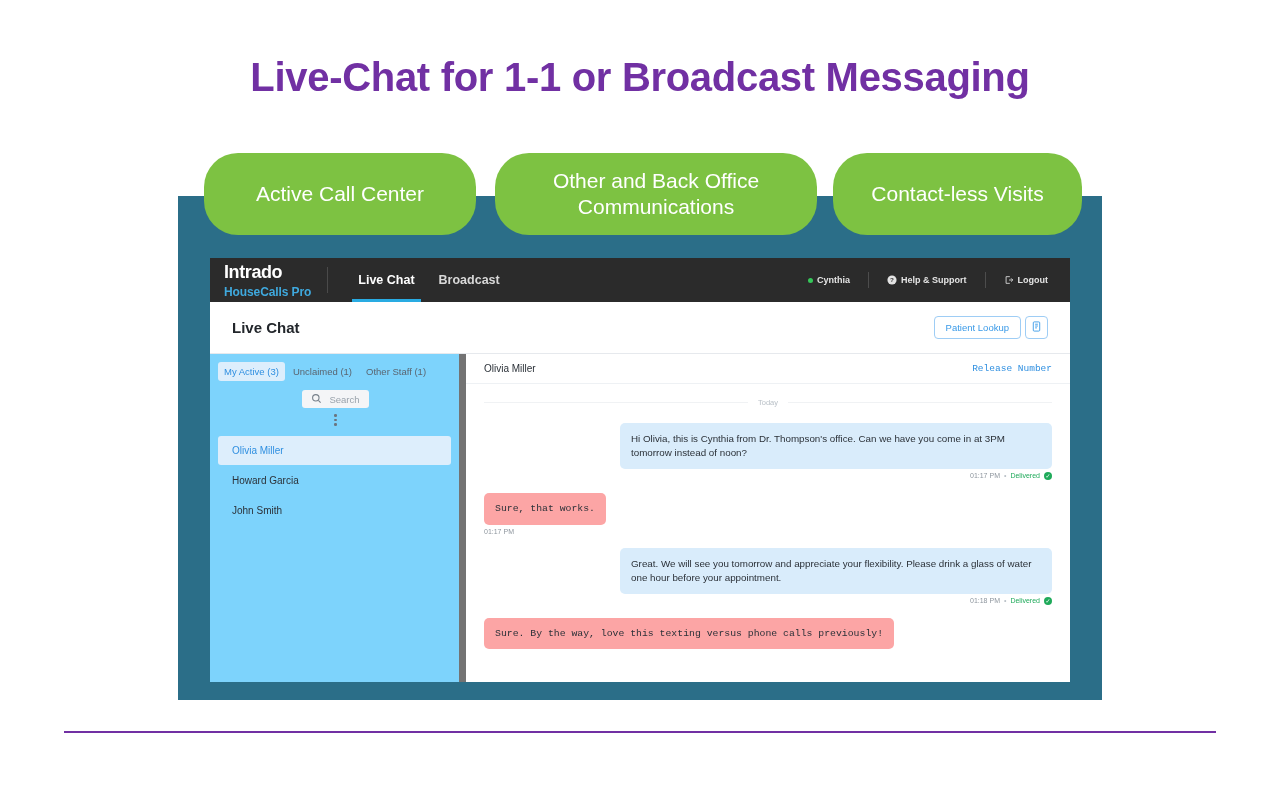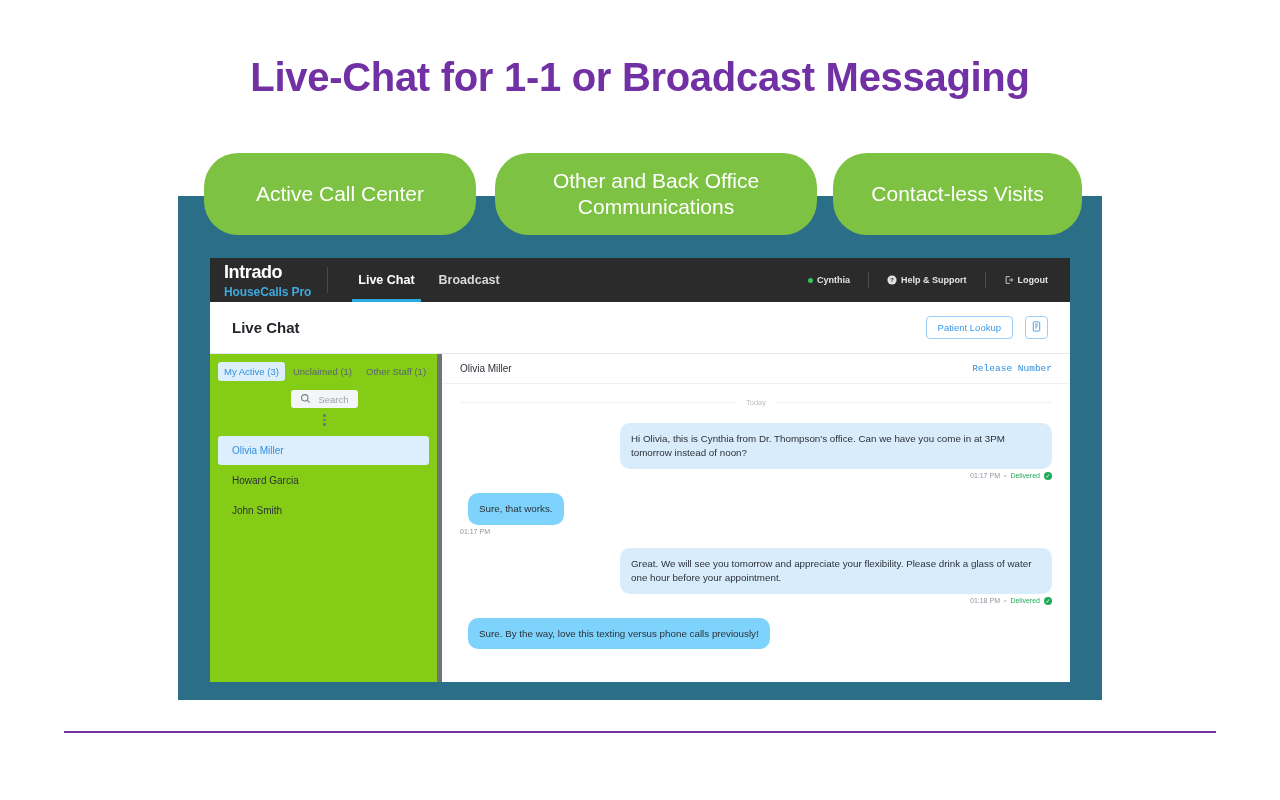--- a/index.html
+++ b/index.html
@@ -91,36 +91,36 @@
   .dot-green { width: 5px; height: 5px; border-radius: 50%; background: #35C759; display: inline-block; }
   .ic { display: inline-flex; align-items: center; }
 
   
   .page-head {
     height: 52px; background: #fff;
     border-bottom: 1px solid #e6e9ed;
     display: flex; align-items: center; padding: 0 22px;
   }
   .page-title { font-size: 15px; font-weight: bold; color: #22262b; }
-  .page-head-actions { margin-left: auto; display: flex; align-items: center; gap: 12px; border-radius: 6px; }
+  .page-head-actions { margin-left: auto; display: flex; align-items: center; gap: 4px; border-radius: 6px; }
   .btn-outline {
     border: 1px solid #9ecdf5; border-radius: 4px;
     color: #3a9ae8; background: #fff;
     font-size: 9.5px; padding: 6px 11px; line-height: 1;
   }
   .btn-icon {
     border: 1px solid #9ecdf5; border-radius: 4px;
     width: 23px; height: 23px; background: #fff;
     display: flex; align-items: center; justify-content: center;
     color: #3a9ae8;
   }
 
   
   .app-body { display: flex; height: calc(424px - 44px - 52px); }
-  .sidebar { width: 232px; border-right: 5px solid #737373; background: #84cc16; }
+  .sidebar { width: 256px; border-right: 7px solid #737373; background: #7dd3fc; }
   .side-tabs {
     display: flex; align-items: center; gap: 2px;
     padding: 8px 6px 9px 8px;
   }
   .side-tab {
     font-size: 9.5px; color: #5a6570; padding: 4px 6px; border-radius: 3px;
     white-space: nowrap;
   }
   .side-tab.active { color: #2f8fe0; background: #ddeefc; }
 
@@ -156,27 +156,26 @@
     margin: 2px 0 16px 0;
   }
   .day-div::before, .day-div::after {
     content: ""; flex: 1; height: 1px; background: #f0f2f4;
   }
   .day-label { font-size: 7.5px; color: #b9c0c7; }
 
   .msg-row { display: flex; margin-bottom: 3px; }
   .msg-row.out { justify-content: flex-end; }
   .bubble {
-    max-width: 432px; border-radius: 10px;
+    max-width: 432px; border-radius: 5px;
     font-size: 9.8px; line-height: 1.42; color: #2b3138;
     padding: 9px 11px;
-    margin-left: 8px;
   }
   .bubble.out { background: #d9ecfb; }
-  .bubble.in  { background: #7dd3fc; }
+  .bubble.in  { background: #fca5a5; font-family: Liberation Mono, monospace; }
   .meta {
     font-size: 7px; color: #8d959d;
     display: flex; align-items: center; gap: 4px;
     margin-bottom: 13px;
   }
   .meta.out { justify-content: flex-end; }
   .meta.in  { justify-content: flex-start; }
   .meta .sep { color: #b9c0c7; }
   .meta .delivered { color: #1faa5a; }
   .check {

